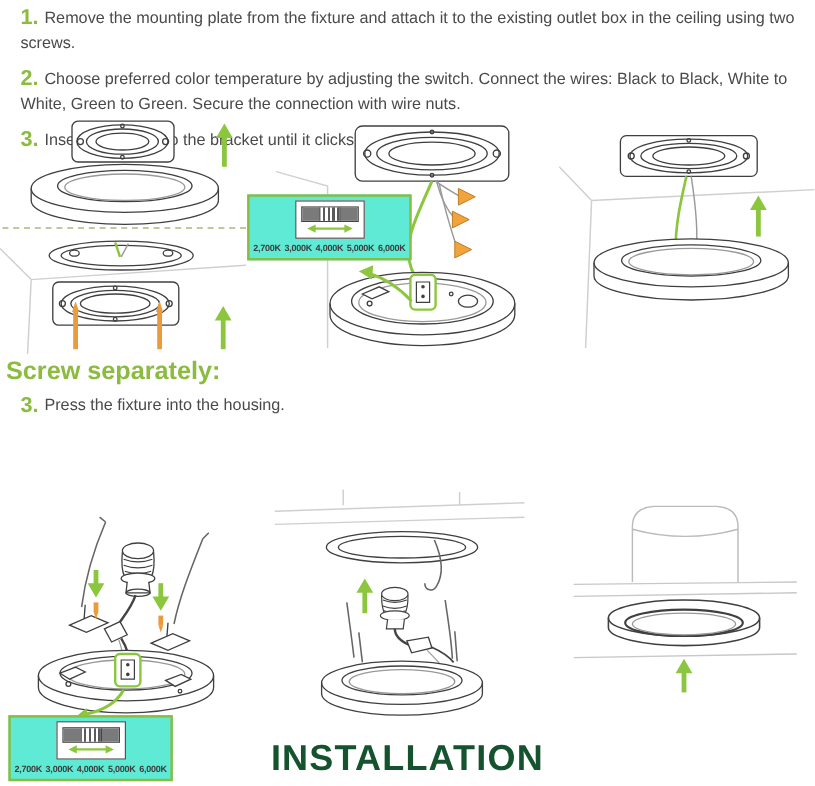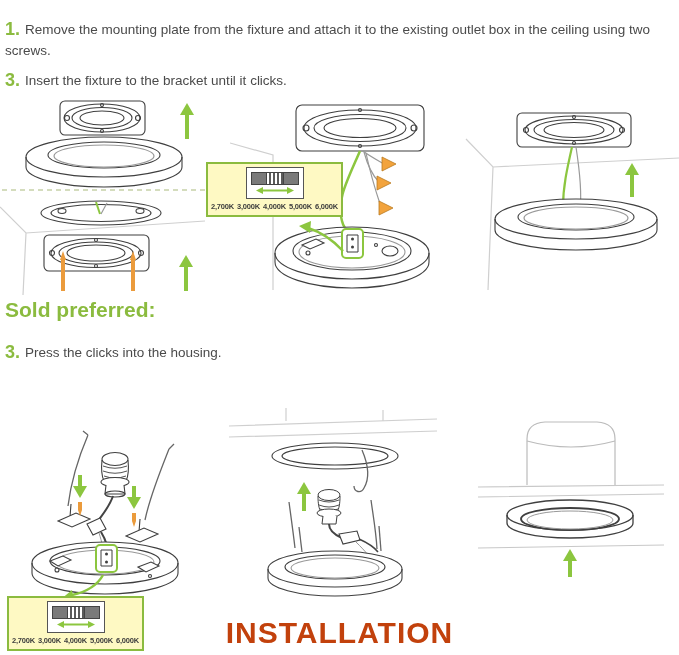--- a/index.html
+++ b/index.html
@@ -1,58 +1,59 @@
 <!DOCTYPE html>
 <html><head>
 <meta charset="utf-8">
 <style>
   * { margin:0; padding:0; box-sizing:border-box; }
   html,body { background:#ffffff; }
   .page {
     position:relative; width:679px; height:655px; background:#fff;
     font-family:"Liberation Sans", sans-serif; overflow:hidden;
   }
-  .steps { position:absolute; left:0; right:0; padding:0 5px;margin-top:15px; }
+  .steps { position:absolute; left:12px; right:0; padding:0 5px; }
   .steps p { margin:0 0 7px 0; font-size:13.5px; line-height:1.4; color:#4a4a4a; }
   .steps .num { color:#8bbb3f; font-weight:bold; font-size:18px; margin-right:5px; vertical-align:-1px; }
   .top-steps { top:2px; }
   .bottom-steps { top:325px; }
   .sold-heading { position:absolute; top:298px; left:5px; font-size:21px; font-weight:bold; color:#8bbb3f; }
   .panel { position:absolute; }
   .panel path, .panel rect, .panel ellipse, .panel circle, .panel line, .panel polygon { vector-effect:non-scaling-stroke; }
   .switch-box {
-    position:absolute; width:137px; height:55px; border:2px solid #8bbb3f; background:#fef9c3;
+    position:absolute; width:137px; height:55px; border:2px solid #8bbb3f; background:#5eead4;
     display:flex; flex-direction:column; align-items:center; padding-top:3px;
   }
   .slider-housing {
     width:58px; height:32px; border:1px solid #555; background:#fff;
     display:flex; flex-direction:column; align-items:center; justify-content:center; gap:1px;
   }
   .slider-track { display:flex; width:48px; height:13px; border:1px solid #444; background:#fff; }
   .slider-track .dark { flex:1; background:#7a7a7a; }
   .slider-track .stripes {
     width:18px; border-left:1px solid #444; border-right:1px solid #444;
     background:repeating-linear-gradient(90deg,#ffffff 0 2px,#5a5a5a 2px 4px);
   }
   .kelvin-labels {
     display:flex; gap:3px; margin-top:3px; font-size:7.5px; font-weight:bold;
     color:#3d3d3d; white-space:nowrap; letter-spacing:-0.2px;
   }
   .title {
     position:absolute; top:616px; left:0; width:100%; text-align:center;
-    font-size:30px; font-weight:bold; color:#c2410c; letter-spacing:1px;
+    font-size:30px; font-weight:bold; color:#14532d; letter-spacing:1px;
   }
 </style>
 </head>
 <body>
 
 <div class="page">
 
   <div class="steps top-steps">
     <p><span class="num">1.</span><span>Remove the mounting plate from the fixture and attach it to the existing outlet box in the ceiling using two screws.</span></p>
+    <p><span class="num">2.</span><span>Choose preferred color temperature by adjusting the switch. Connect the wires: Black to Black, White to White, Green to Green. Secure the connection with wire nuts.</span></p>
     <p><span class="num">3.</span><span>Insert the fixture to the bracket until it clicks.</span></p>
   </div>
 
   <svg class="panel" style="left:0;top:95px" width="230" height="200" viewBox="0 0 230 200">
     <path d="M0,112 L26,138 L205,126 M26,138 L23,200" stroke="#cfcfcf" stroke-width="1.2" fill="none"></path>
     <g stroke="#3f3f3f" stroke-width="1.1" fill="none">
       <rect x="60" y="6" width="85" height="34" rx="5" fill="#fff"></rect>
       <ellipse cx="102" cy="23" rx="38" ry="14"></ellipse>
       <ellipse cx="102" cy="23" rx="30" ry="10.5"></ellipse>
       <ellipse cx="102" cy="23" rx="22" ry="7"></ellipse>
@@ -166,23 +167,23 @@
       <path d="M35,124 v11 a81,20 0 0 0 162,0 v-11"></path>
       <ellipse cx="116" cy="122" rx="58" ry="13"></ellipse>
       <ellipse cx="116" cy="123" rx="52" ry="11" stroke="#999"></ellipse>
     </g>
     <g>
       <line x1="172" y1="102" x2="172" y2="78" stroke="#8cc63f" stroke-width="4"></line>
       <polygon points="172,68 165,80 179,80" fill="#8cc63f"></polygon>
     </g>
   </svg>
 
-  <div class="sold-heading">Sold preferred:</div>
+  <div class="sold-heading">Screw separately:</div>
   <div class="steps bottom-steps">
-    <p><span class="num">3.</span><span>Press the clicks into the housing.</span></p>
+    <p><span class="num">3.</span><span>Press the fixture into the housing.</span></p>
   </div>
 
   <svg class="panel" style="left:0;top:420px" width="230" height="235" viewBox="0 0 230 235">
     <g stroke="#3f3f3f" stroke-width="1.1" fill="none">
       <ellipse cx="115" cy="39" rx="13" ry="6.5" fill="#fff"></ellipse>
       <path d="M102,40 C101,50 102,57 104,61 M128,40 C129,50 128,57 126,61"></path>
       <path d="M103,46 q12,4.5 24,0 M103,51 q12,4.5 24,0 M104,56 q11,4 22,0" stroke-width="0.9"></path>
       <ellipse cx="115" cy="62" rx="14" ry="4.5" fill="#fff"></ellipse>
       <path d="M106,65 L105,74 L125,74 L124,65" fill="#fff"></path>
       <ellipse cx="115" cy="74" rx="10" ry="3"></ellipse>

